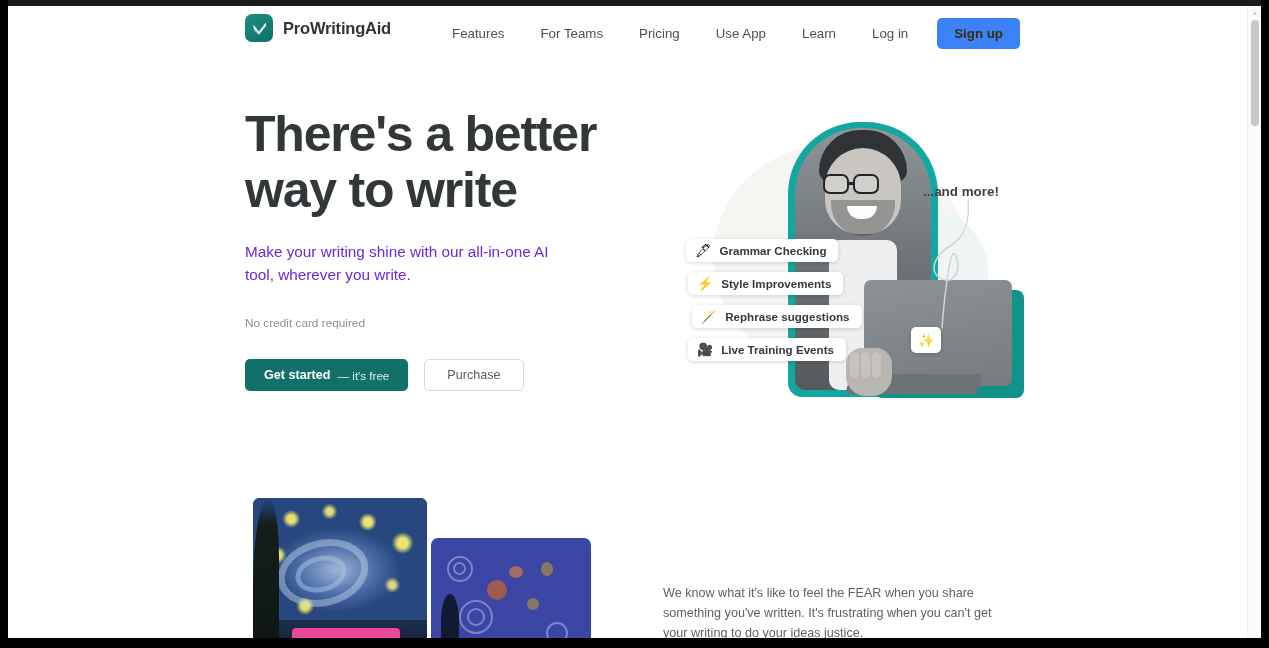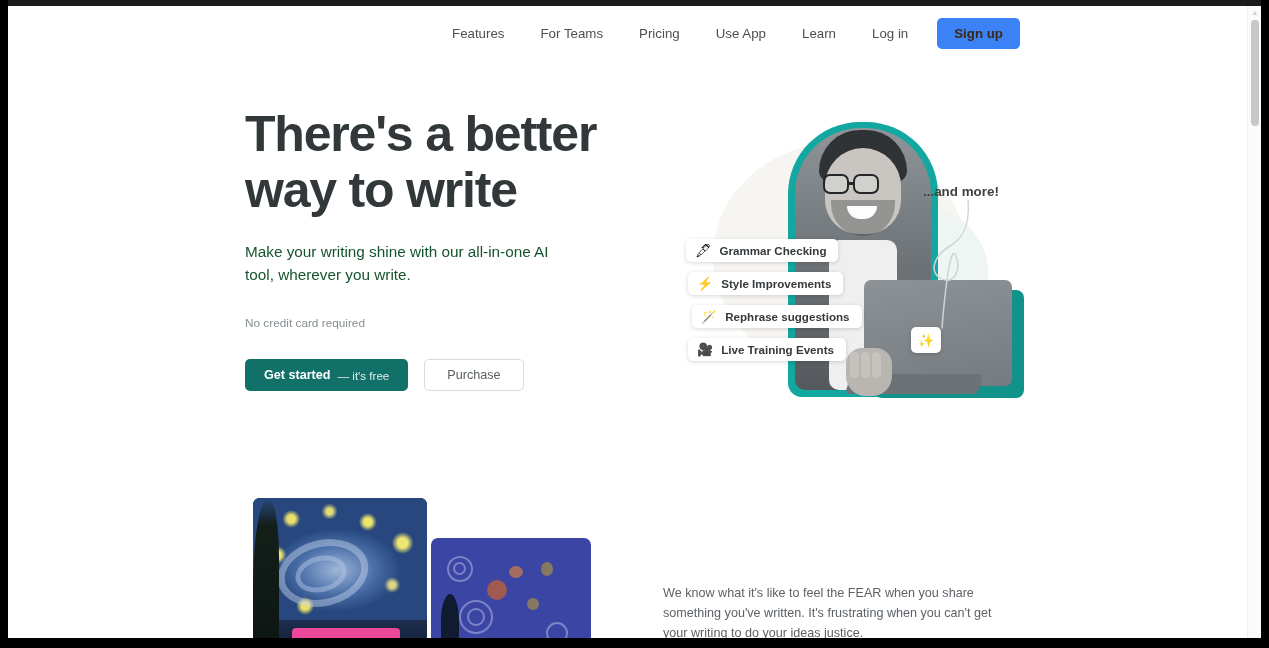--- a/index.html
+++ b/index.html
@@ -172,21 +172,21 @@
     font-size: 50px;
     line-height: 56px;
     font-weight: bold;
     color: #32373a;
     letter-spacing: -1.2px;
   }
   #hero-sub {
     margin-top: 22px;
     font-size: 15.3px;
     line-height: 23px;
-    color: #14532d;
+    color: #6d28d9;
     width: 330px;
   }
   #hero-cta {
     margin-top: 29px;
     display: flex;
     align-items: center;
     gap: 16px;
   }
   .btn-primary {
     background: #117068;
@@ -553,20 +553,29 @@
   <div id="leftbar"></div>
   <div id="rightbar"></div>
   <div id="bottombar"></div>
 
   <div id="viewport">
 
     <div id="page">
 
       <div id="header">
 
+        <div class="brand">
+          <span class="brand-mark">
+            <svg width="17" height="17" viewBox="0 0 24 24" aria-hidden="true">
+              <path d="M3.5 6.5 L11 16.5 L21 3.5 L21 8.5 L11.4 20.5 L3.5 11 Z" fill="#ffffff"></path>
+              <path d="M3.5 13.5 L11 21.5 L13 19 L11 21 L4.6 13.2 Z" fill="#d8ece9"></path>
+            </svg>
+          </span>
+          <span class="brand-name">ProWritingAid</span>
+        </div>
 
         <div id="nav">
           <span class="nav-link">Features</span>
           <span class="nav-link">For Teams</span>
           <span class="nav-link">Pricing</span>
           <span class="nav-link">Use App</span>
           <span class="nav-link">Learn</span>
           <span class="nav-link">Log in</span>
           <button class="signup-btn">Sign up</button>
         </div>

